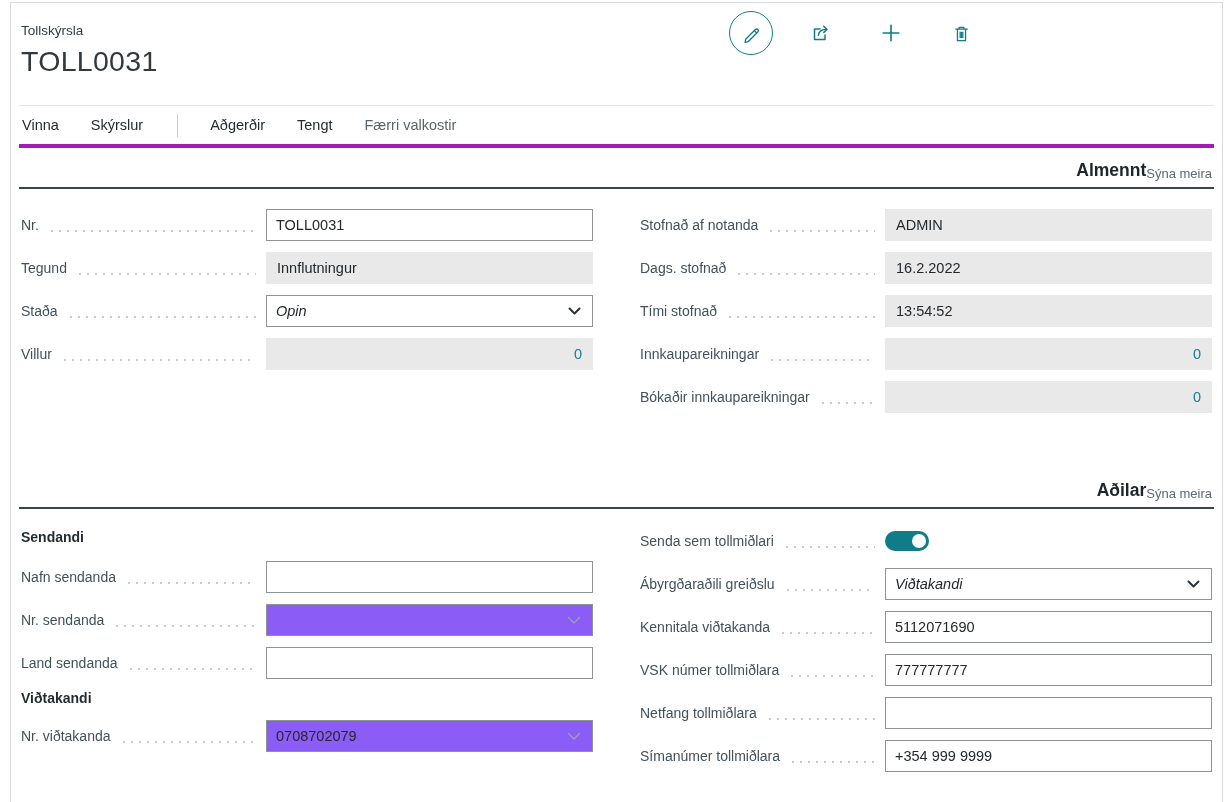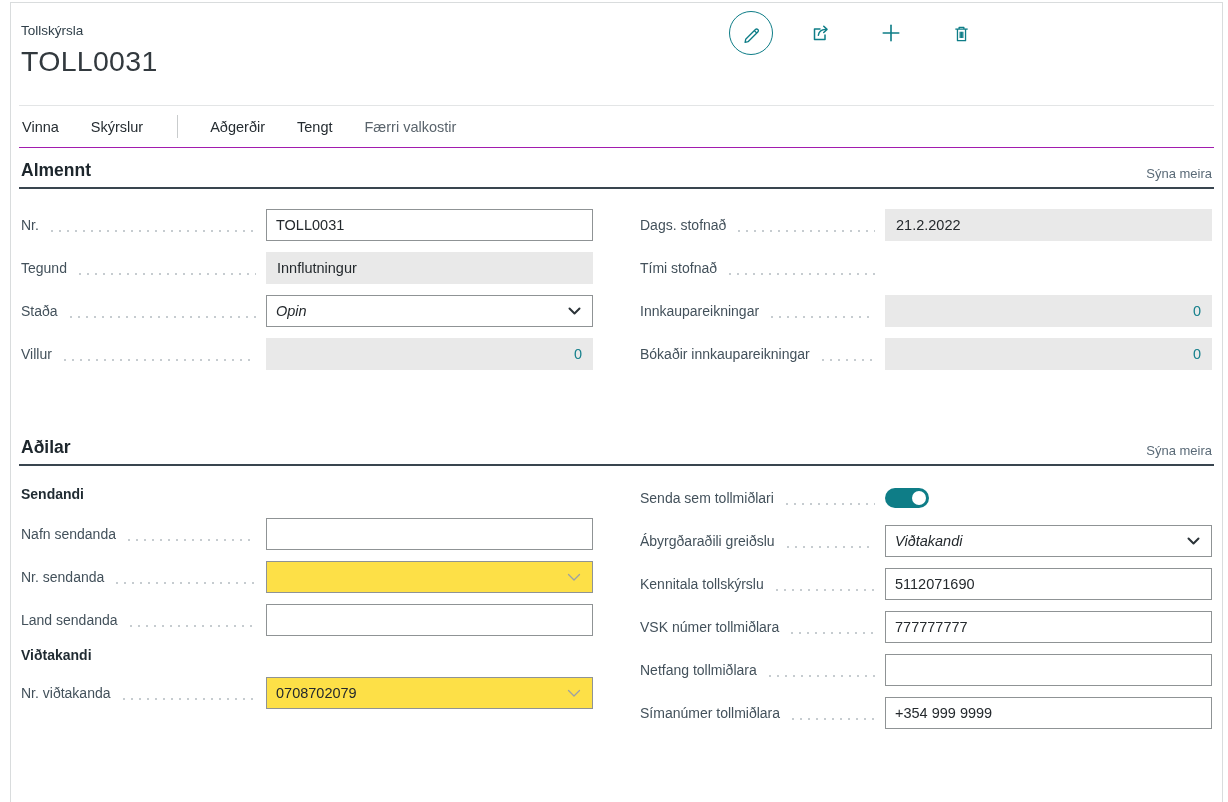--- a/index.html
+++ b/index.html
@@ -17,30 +17,30 @@
 
   
   .top-icons { position:absolute; top:11px; left:729px; display:flex; align-items:center; gap:26px; }
   .icon-btn { width:44px; height:44px; display:flex; align-items:center; justify-content:center; cursor:pointer; background:none; border:none; padding:0; }
   .icon-circle { border:1px solid #0e7d87; border-radius:50%; }
   .icon-btn svg { display:block; }
 
   
   .actionbar {
     display:flex; align-items:center; height:43px; margin:27px 8px 0 8px;
-    border-top:1px solid #e3e5e6; border-bottom:1px solid #a21caf;
+    border-top:1px solid #e3e5e6; border-bottom:4px solid #a21caf;
     font-size:14.5px; padding-left:3px;
   }
   .ab-item { margin-right:32px; color:#252c31; cursor:pointer; white-space:nowrap; }
   .ab-more { color:#5a646c; }
   .ab-divider { width:1px; height:23px; background:#c9cccd; margin:0 32px 0 2px; }
 
   
   .section-head {
-    display:flex; justify-content:space-between; align-items:flex-end;
+    display:flex; justify-content:flex-end; align-items:flex-end;
     margin:12px 8px 0 8px; padding:0 2px 6px 2px; border-bottom:2px solid #39454f;
   }
   .section-head.second { margin-top:56px; }
   .section-title { font-size:17.5px; font-weight:700; color:#1d262c; }
   .show-more { font-size:13px; color:#5a6a77; cursor:pointer; }
 
   .fields {
     display:grid; grid-template-columns:1fr 1fr; column-gap:47px;
     padding:20px 10px 0 10px;
   }
@@ -60,21 +60,21 @@
     flex:1; min-width:0; height:32px; background:#e9e9e9; border:1px solid transparent;
     display:flex; align-items:center; padding:0 10px; font-size:14.5px; color:#24292d;
   }
   .ro.num { justify-content:flex-end; color:#16808c; }
   .sel {
     flex:1; min-width:0; height:32px; border:1px solid #8f9395; background:#fff;
     display:flex; align-items:center; justify-content:space-between; padding:0 11px 0 9px;
     font-size:14.5px; color:#24292d; cursor:pointer;font-style:italic;
   }
   .look {
-    flex:1; min-width:0; height:32px; border:1px solid #8f9395; background:#fde047;
+    flex:1; min-width:0; height:32px; border:1px solid #8f9395; background:#8b5cf6;
     display:flex; align-items:center; padding:0 11px 0 0; cursor:pointer;
   }
   .look input {
     flex:1; min-width:0; border:none; outline:none; padding:0 9px; height:28px;
     font-family:"Liberation Sans",sans-serif; font-size:14.5px; color:#24292d; background:transparent;
   }
   .subhead { font-size:14px; font-weight:700; color:#1f2a31; margin:4px 0 16px 0; }
   .subhead.mid { margin-top:9px; margin-bottom:14px; }
   .toggle-row { display:flex; align-items:center; height:32px; margin-bottom:11px; }
   .toggle {
@@ -137,30 +137,38 @@
             <span class="txt">Villur</span>
             <span class="leader"></span>
           </div>
         <div class="ro num">0</div>
       </div>
     </div>
 
     <div class="col">
       <div class="frow">
         <div class="flabel">
+            <span class="txt">Stofnað af notanda</span>
+            <span class="leader"></span>
+          </div>
+        <div class="ro">ADMIN</div>
+      </div>
+      <div class="frow">
+        <div class="flabel">
             <span class="txt">Dags. stofnað</span>
             <span class="leader"></span>
           </div>
-        <div class="ro">21.2.2022</div>
+        <div class="ro">16.2.2022</div>
       </div>
       <div class="frow">
         <div class="flabel">
             <span class="txt">Tími stofnað</span>
             <span class="leader"></span>
           </div>
+        <div class="ro">13:54:52</div>
       </div>
       <div class="frow">
         <div class="flabel">
             <span class="txt">Innkaupareikningar</span>
             <span class="leader"></span>
           </div>
         <div class="ro num">0</div>
       </div>
       <div class="frow">
         <div class="flabel">
@@ -245,21 +253,21 @@
           </div>
         <div class="sel">
           <span>Viðtakandi</span>
           <svg width="13" height="9" viewBox="0 0 13 9">
               <path d="M1.5 1.5 L6.5 6.5 L11.5 1.5" fill="none" stroke="#2b3338" stroke-width="2" stroke-linecap="round" stroke-linejoin="round"></path>
             </svg>
         </div>
       </div>
       <div class="frow">
         <div class="flabel">
-            <span class="txt">Kennitala tollskýrslu</span>
+            <span class="txt">Kennitala viðtakanda</span>
             <span class="leader"></span>
           </div>
         <input class="ctl-input" type="text" value="5112071690" style="">
       </div>
       <div class="frow">
         <div class="flabel">
             <span class="txt">VSK númer tollmiðlara</span>
             <span class="leader"></span>
           </div>
         <input class="ctl-input" type="text" value="777777777" style="">

